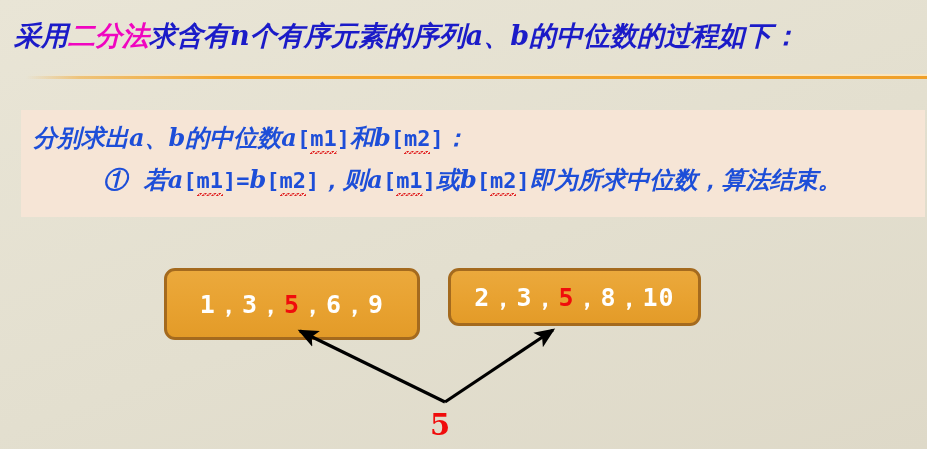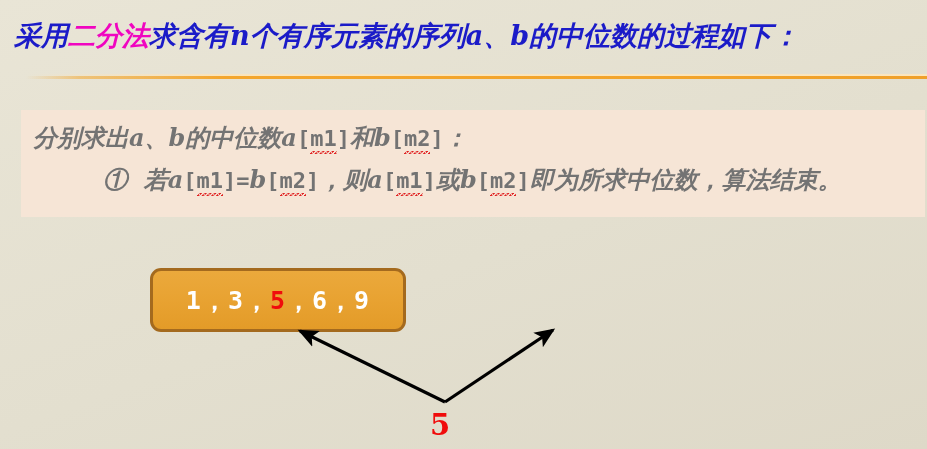--- a/index.html
+++ b/index.html
@@ -74,21 +74,21 @@
     position: absolute;
     left: 21px;
     top: 110px;
     width: 904px;
     height: 107px;
     background: #f6e5d6;
   }
   .panel-line {
     position: absolute;
     white-space: nowrap;
-    color: #737373;
+    color: #1d4ed8;
     font-weight: bold;
     font-style: italic;
     font-family: "DejaVu Serif", "Liberation Serif", serif;
   }
   .panel-line-1 {
     left: 12px;
     top: 12px;
     font-size: 24px;
   }
   .panel-line-2 {
@@ -126,21 +126,21 @@
   .abox {
     position: absolute;
     border: 3px solid #a46a1e;
     border-radius: 11px;
     background: linear-gradient(180deg, #eba93c 0%, #e8a231 52%, #e39b28 100%);
     box-sizing: border-box;
     display: flex;
     align-items: center;
     justify-content: center;
   }
-  #abox-a { left: 150px; top: 268px; width: 256px; height: 64px; }
+  #abox-a { left: 164px; top: 268px; width: 256px; height: 72px; }
   #abox-b { left: 448px; top: 268px; width: 253px; height: 58px; }
   .abox .seq {
     font-family: "DejaVu Sans Mono", "Liberation Mono", monospace;
     font-weight: bold;
     font-size: 25px;
     color: #ffffff;
     letter-spacing: 1px;
     white-space: nowrap;
   }
   .hl { color: #f00c0c; }
@@ -185,20 +185,23 @@
     <div class="panel-line panel-line-1"><span>分别求出</span><span class="t-ital">a</span><span>、</span><span class="t-ital">b</span><span>的中位数</span><span class="t-ital">a</span><span class="mono">[</span><span class="mono squig">m1</span><span class="mono">]</span><span>和</span><span class="t-ital">b</span><span class="mono">[</span><span class="mono squig">m2</span><span class="mono">]</span><span>：</span></div>
 
     <div class="panel-line panel-line-2"><span>①</span><span>&nbsp;&nbsp;</span><span>若</span><span class="t-ital">a</span><span class="mono">[</span><span class="mono squig">m1</span><span class="mono">]</span><span class="mono">=</span><span class="t-ital">b</span><span class="mono">[</span><span class="mono squig">m2</span><span class="mono">]</span><span>，</span><span>则</span><span class="t-ital">a</span><span class="mono">[</span><span class="mono squig">m1</span><span class="mono">]</span><span>或</span><span class="t-ital">b</span><span class="mono">[</span><span class="mono squig">m2</span><span class="mono">]</span><span>即为所求中位数，算法结束。</span></div>
 
   </div>
 
   <div class="abox" id="abox-a">
     <span class="seq" id="seq-a"><span>1</span><span>，</span><span>3</span><span>，</span><span class="hl">5</span><span>，</span><span>6</span><span>，</span><span>9</span></span>
   </div>
 
+  <div class="abox" id="abox-b">
+    <span class="seq" id="seq-b"><span>2</span><span>，</span><span>3</span><span>，</span><span class="hl">5</span><span>，</span><span>8</span><span>，</span><span>10</span></span>
+  </div>
 
   <svg id="arrows" viewBox="0 0 927 449" width="927" height="449" xmlns="http://www.w3.org/2000/svg">
     <defs>
       <marker id="ahead" markerWidth="7" markerHeight="7" refX="5.6" refY="3" orient="auto" markerUnits="strokeWidth">
         <path d="M0,0.3 L6.4,3 L0,5.7 L1.5,3 Z" fill="#000000"></path>
       </marker>
     </defs>
     <line id="arrow-left" stroke="#000000" stroke-width="3.2" marker-end="url(#ahead)" x1="445" y1="402" x2="300" y2="331"></line>
     <line id="arrow-right" stroke="#000000" stroke-width="3.2" marker-end="url(#ahead)" x1="445" y1="402" x2="553" y2="330"></line>
   </svg>

